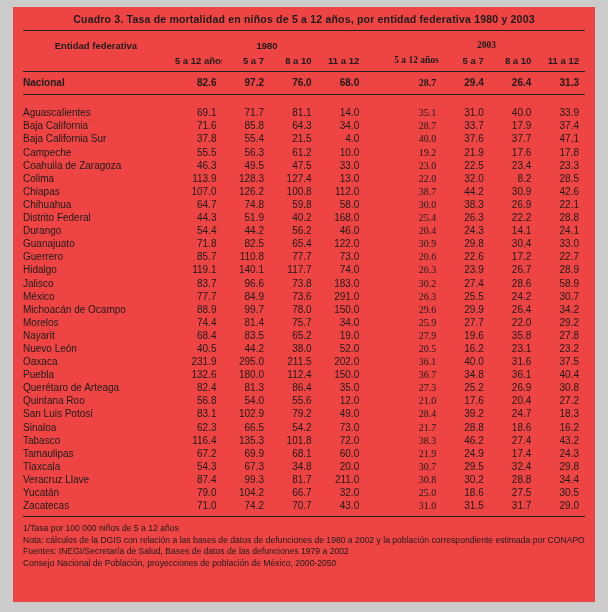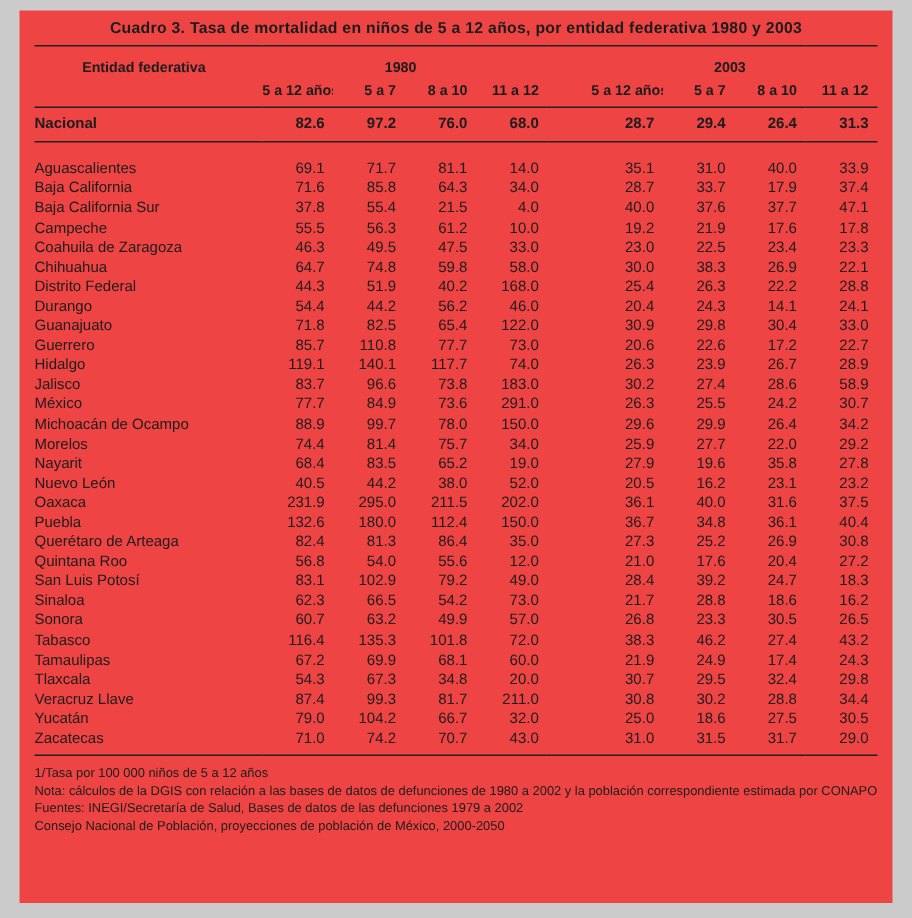--- a/index.html
+++ b/index.html
@@ -50,21 +50,21 @@
   th.entity-h{text-align:center;font-size:9.5px;}
   th.year{text-align:center;font-size:9.5px;}
   tr.ages th{
     text-align:right;
     font-size:9.5px;
     padding-bottom:4px;
     border-bottom:1px solid #222;
   }
   td.entity{text-align:left;margin-top:24px;}
   td.num, th.num{text-align:right;}
-  .gap{padding-left:29px;}
+  .gap{padding-left:29px;font-family:Liberation Serif, serif;}
   tbody.national td{
     font-weight:bold;
     padding-top:4px;
     padding-bottom:5px;
     border-bottom:1px solid #222;
   }
   tbody.states tr:first-child td{padding-top:11px;}
   tbody.states tr:last-child td{padding-bottom:4px;border-bottom:1px solid #222;}
   .footnotes{
     margin-top:6px;
@@ -174,20 +174,42 @@
             <td class="num">46.3</td>
             <td class="num">49.5</td>
             <td class="num">47.5</td>
             <td class="num">33.0</td>
             <td class="num gap">23.0</td>
             <td class="num">22.5</td>
             <td class="num">23.4</td>
             <td class="num">23.3</td>
           </tr>
           <tr>
+            <td class="entity">Colima</td>
+            <td class="num">113.9</td>
+            <td class="num">128.3</td>
+            <td class="num">127.4</td>
+            <td class="num">13.0</td>
+            <td class="num gap">22.0</td>
+            <td class="num">32.0</td>
+            <td class="num">8.2</td>
+            <td class="num">28.5</td>
+          </tr>
+          <tr>
+            <td class="entity">Chiapas</td>
+            <td class="num">107.0</td>
+            <td class="num">126.2</td>
+            <td class="num">100.8</td>
+            <td class="num">112.0</td>
+            <td class="num gap">38.7</td>
+            <td class="num">44.2</td>
+            <td class="num">30.9</td>
+            <td class="num">42.6</td>
+          </tr>
+          <tr>
             <td class="entity">Chihuahua</td>
             <td class="num">64.7</td>
             <td class="num">74.8</td>
             <td class="num">59.8</td>
             <td class="num">58.0</td>
             <td class="num gap">30.0</td>
             <td class="num">38.3</td>
             <td class="num">26.9</td>
             <td class="num">22.1</td>
           </tr>
@@ -372,31 +394,20 @@
             <td class="num">62.3</td>
             <td class="num">66.5</td>
             <td class="num">54.2</td>
             <td class="num">73.0</td>
             <td class="num gap">21.7</td>
             <td class="num">28.8</td>
             <td class="num">18.6</td>
             <td class="num">16.2</td>
           </tr>
           <tr>
-            <td class="entity">Sonora</td>
-            <td class="num">60.7</td>
-            <td class="num">63.2</td>
-            <td class="num">49.9</td>
-            <td class="num">57.0</td>
-            <td class="num gap">26.8</td>
-            <td class="num">23.3</td>
-            <td class="num">30.5</td>
-            <td class="num">26.5</td>
-          </tr>
-          <tr>
             <td class="entity">Tabasco</td>
             <td class="num">116.4</td>
             <td class="num">135.3</td>
             <td class="num">101.8</td>
             <td class="num">72.0</td>
             <td class="num gap">38.3</td>
             <td class="num">46.2</td>
             <td class="num">27.4</td>
             <td class="num">43.2</td>
           </tr>

